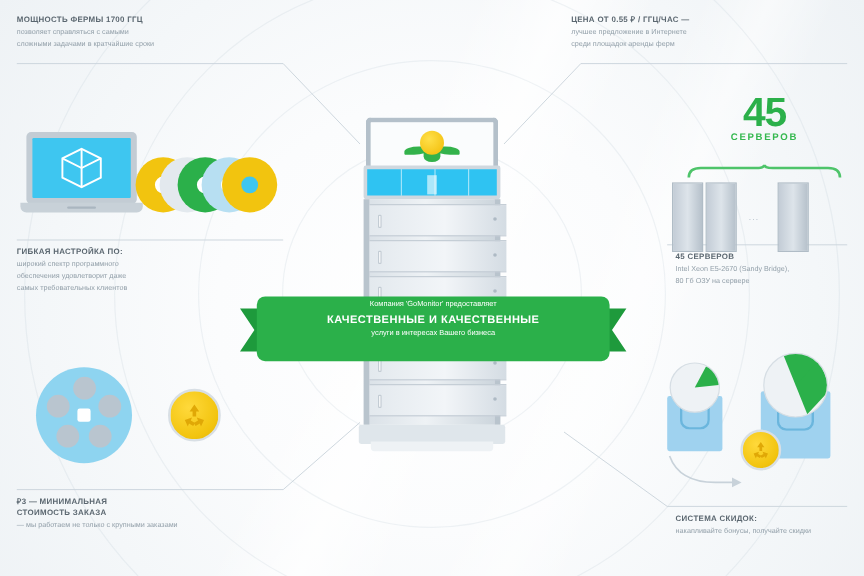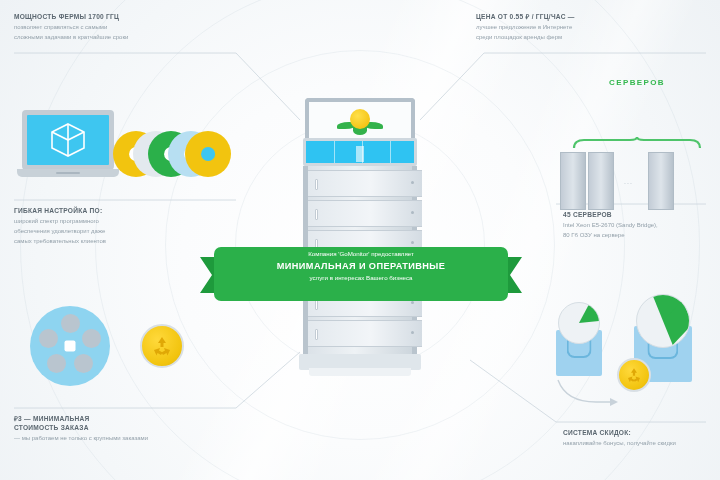--- a/index.html
+++ b/index.html
@@ -239,25 +239,26 @@
     <div class="rack-foot2"></div>
   </div>
 
   <svg style="position:absolute;left:196px;top:243px;" width="330" height="62">
     <path d="M4 14 L40 14 L40 50 L4 50 L16 32 Z" fill="#1e9a3c"></path>
     <path d="M326 14 L290 14 L290 50 L326 50 L314 32 Z" fill="#1e9a3c"></path>
     <rect x="18" y="4" width="294" height="54" rx="7" fill="#2bb04a"></rect>
   </svg>
   <div style="position:absolute;left:200px;top:249px;width:322px;text-align:center;">
     <div style="font-size:6.2px;color:#ffffff;line-height:10px;filter:blur(0.3px);">Компания 'GoMonitor' предоставляет</div>
-    <div style="font-size:9.2px;font-weight:bold;color:#ffffff;line-height:14px;letter-spacing:0.4px;filter:blur(0.22px);">МИНИМАЛЬНАЯ  И  ОПЕРАТИВНЫЕ</div>
+    <div style="font-size:9.2px;font-weight:bold;color:#ffffff;line-height:14px;letter-spacing:0.4px;filter:blur(0.22px);">КАЧЕСТВЕННЫЕ  И  КАЧЕСТВЕННЫЕ</div>
     <div style="font-size:6.2px;color:#ffffff;line-height:10px;filter:blur(0.3px);">услуги в интересах Вашего бизнеса</div>
   </div>
 
   <div class="stat">
+    <div class="num">45</div>
     <div class="lbl">СЕРВЕРОВ</div>
   </div>
   <svg class="brace" viewBox="0 0 130 12">
     <path d="M2 11 Q2 3 12 3 L58 3 Q65 3 65 0 Q65 3 72 3 L118 3 Q128 3 128 11" fill="none" stroke="#4ec46a" stroke-width="2.2"></path>
   </svg>
 
   <div class="srvcol" style="left:560px;top:152px;width:26px;height:58px;"></div>
   <div class="srvcol" style="left:588px;top:152px;width:26px;height:58px;"></div>
   <div class="srvdots" style="left:624px;top:178px;">...</div>
   <div class="srvcol" style="left:648px;top:152px;width:26px;height:58px;"></div>

